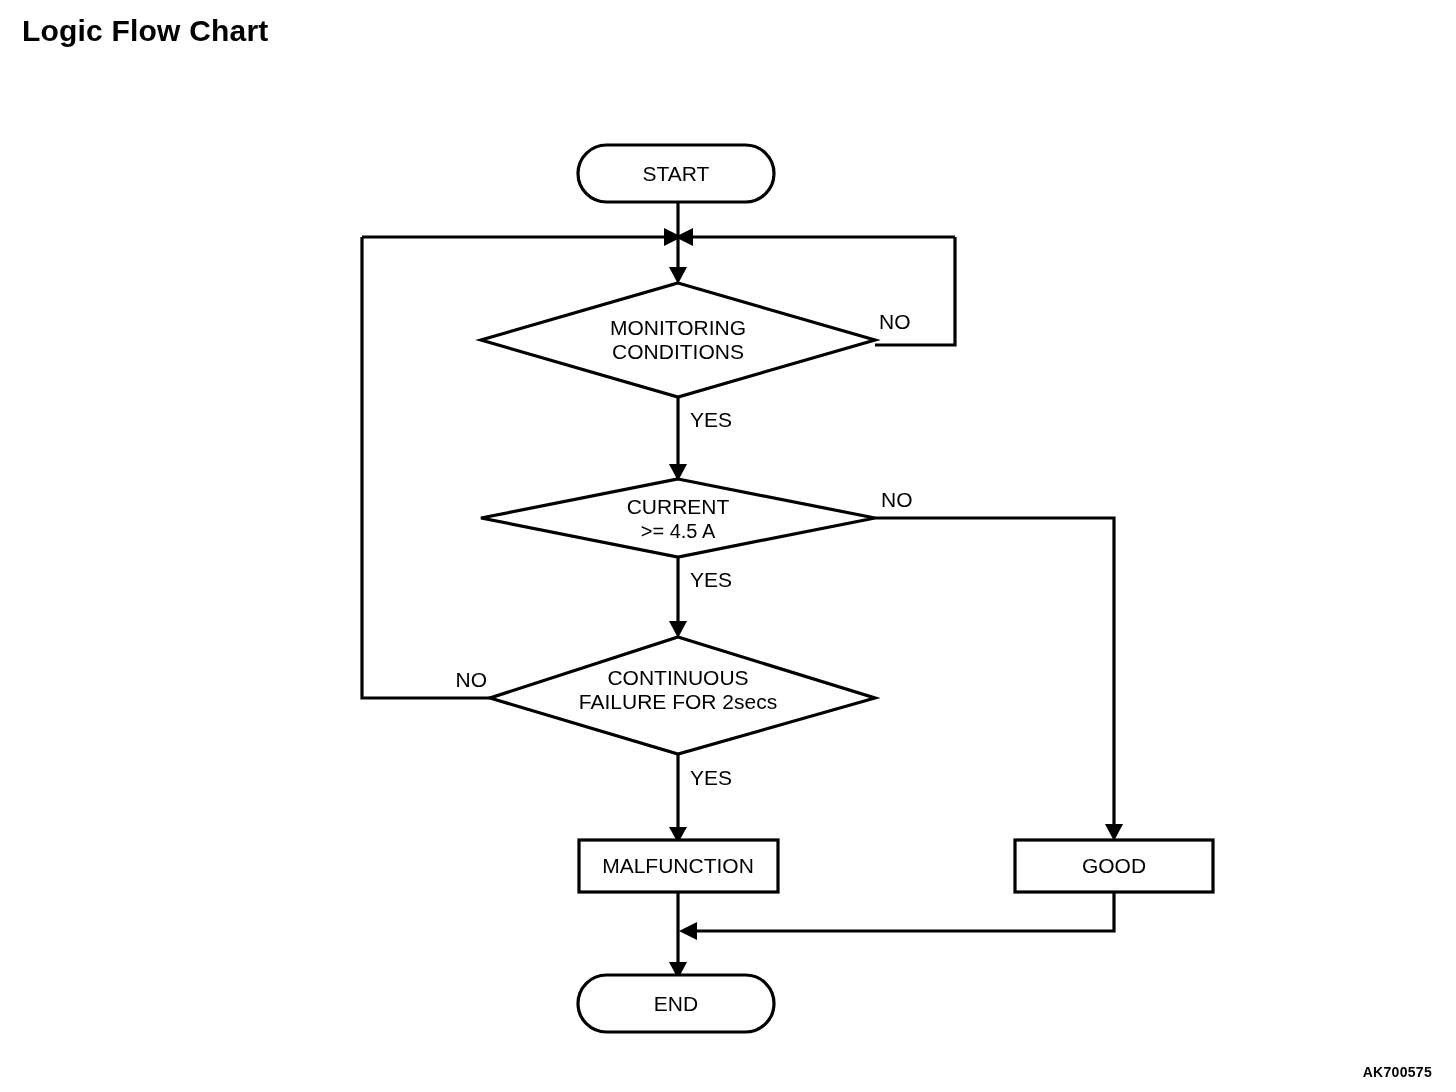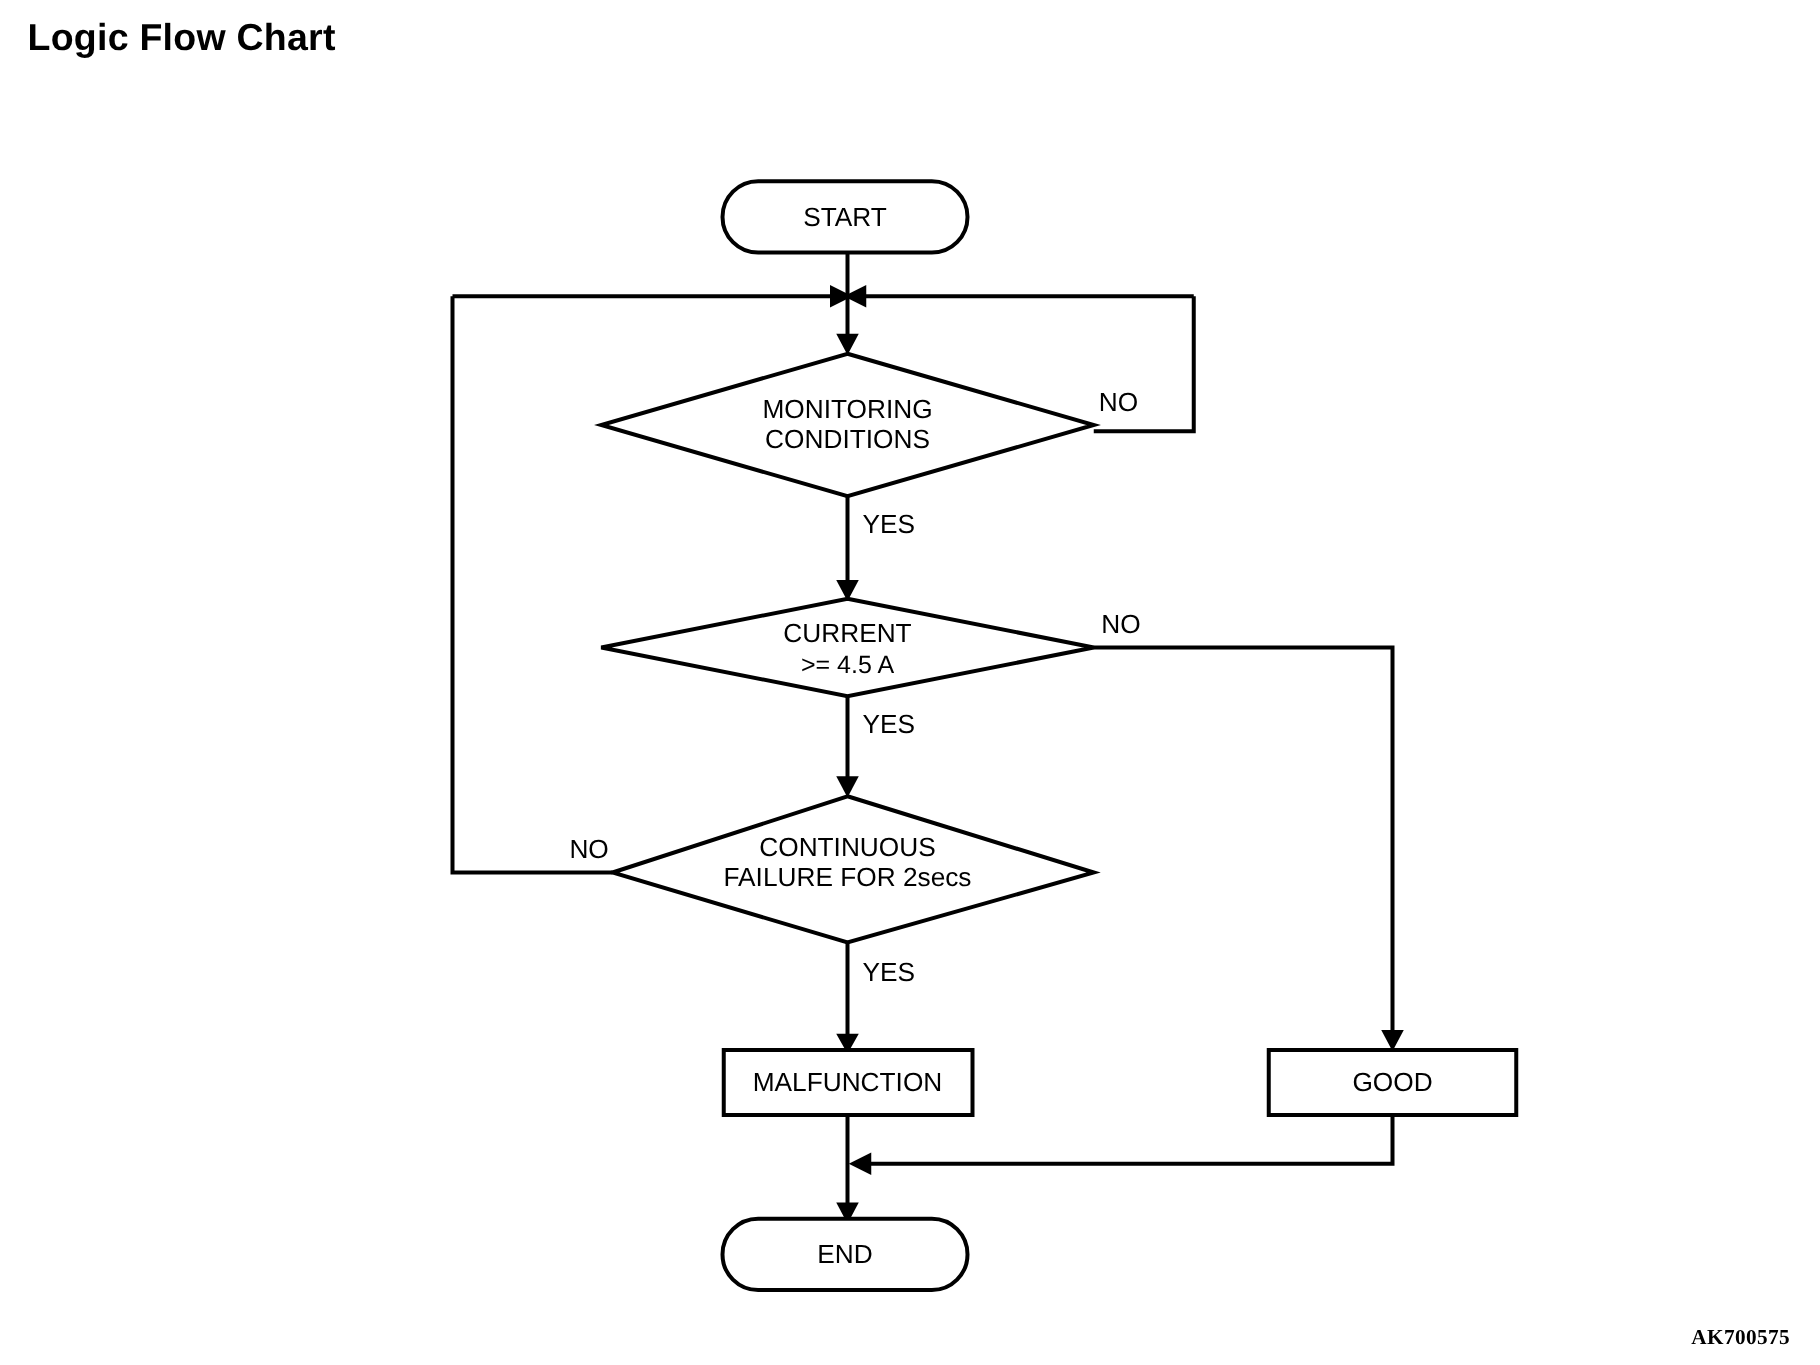--- a/index.html
+++ b/index.html
@@ -27,26 +27,25 @@
     font-size: 30px;
     font-weight: bold;
     letter-spacing: 0.2px;
     color: #000000;
     white-space: nowrap;
   }
   .sheet-code {
     position: absolute;
     right: 24px;
     bottom: 12px;
-    font-size: 17px;
+    font-size: 14px;
     font-weight: bold;
     letter-spacing: 0.3px;
     color: #000000;
     white-space: nowrap;
-    font-family: Liberation Serif, serif;
   }
   #flow-svg {
     position: absolute;
     left: 0;
     top: 0;
     width: 1456px;
     height: 1092px;
   }
   .shape-outline {
     fill: #ffffff;

